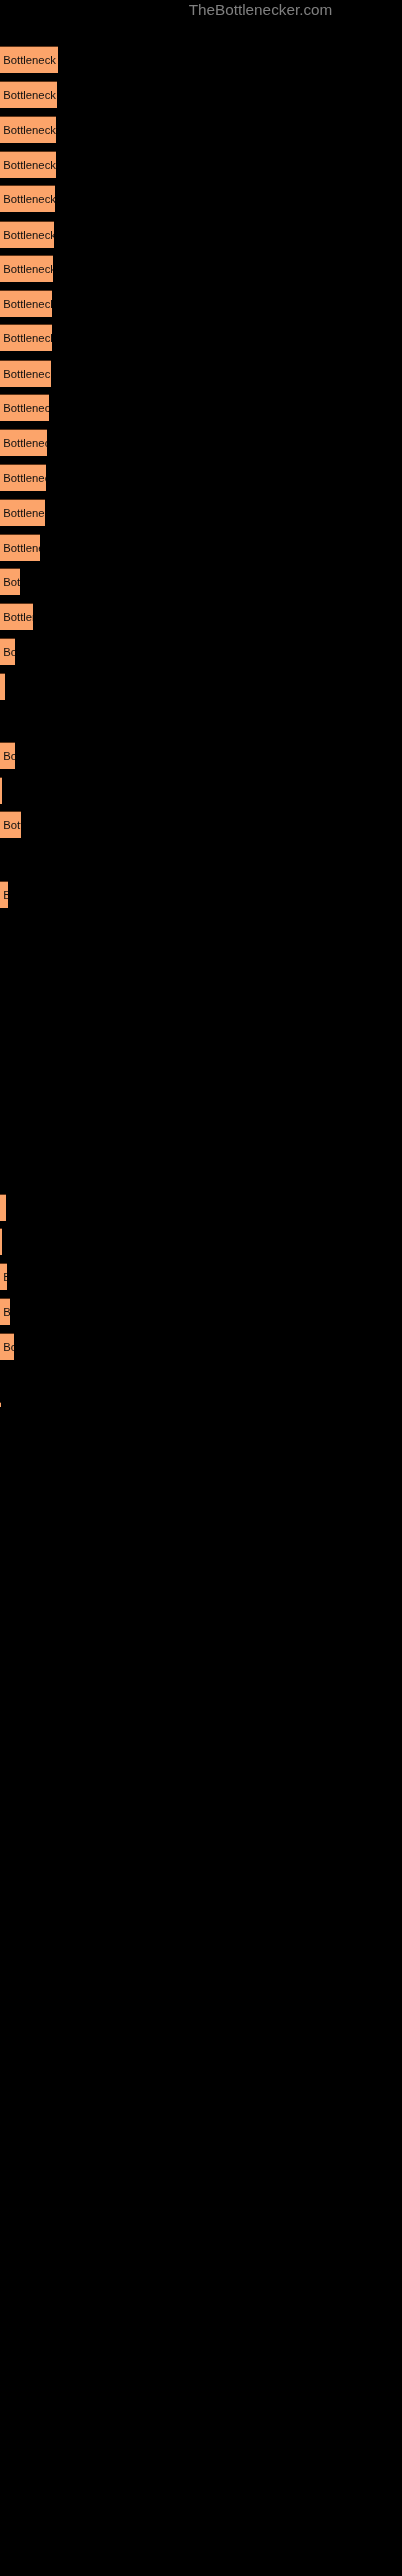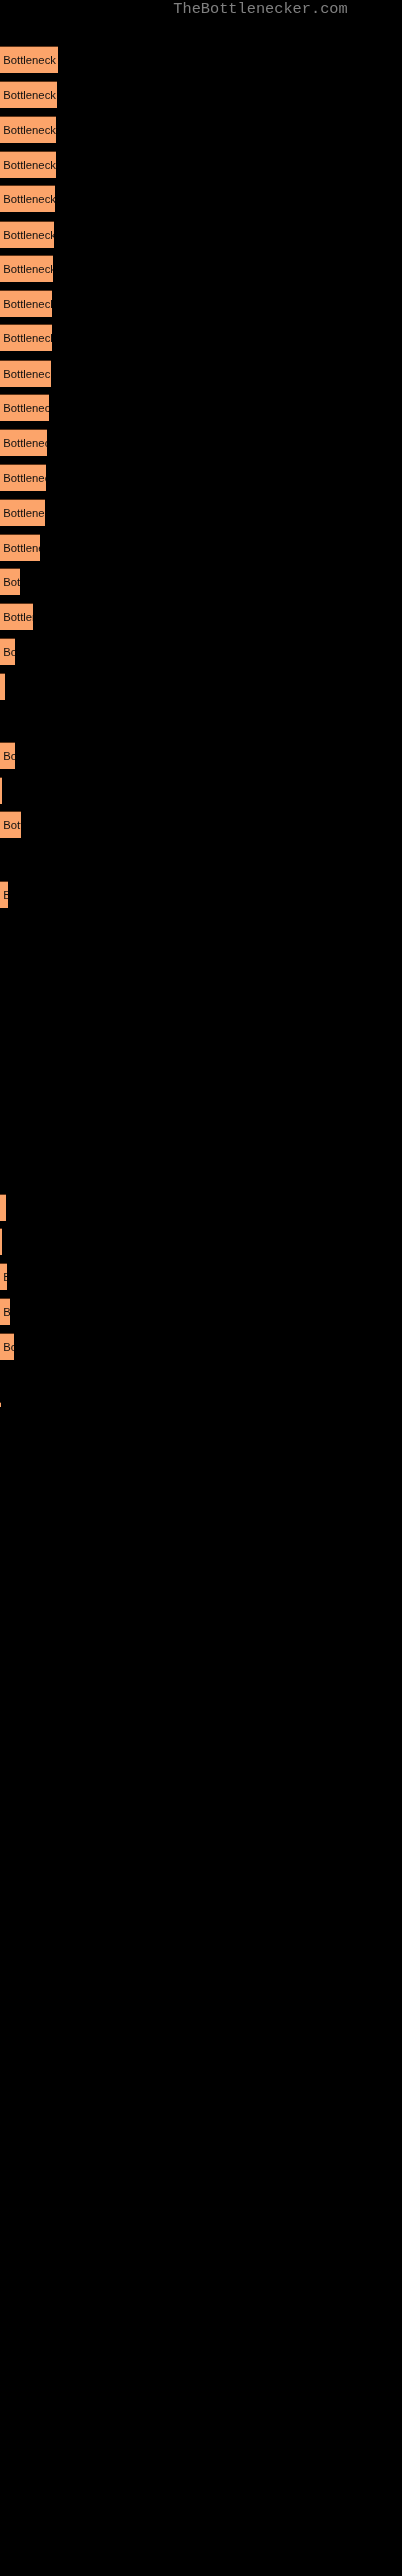--- a/index.html
+++ b/index.html
@@ -18,21 +18,21 @@
   .site-title {
     position: absolute;
     top: 0px;
     left: 0px;
     width: 403px;
     text-align: center;
     color: #808080;
     font-size: 15.3px;
     line-height: 19.3px;
     letter-spacing: 0px;
-    font-family: Liberation Mono, monospace;
+    font-family: Liberation Sans, sans-serif;
     white-space: nowrap;
     padding-left: 118px;
     box-sizing: border-box;
   }
 
   .chart-area {
     position: absolute;
     top: 0;
     left: 0;
     width: 403px;

